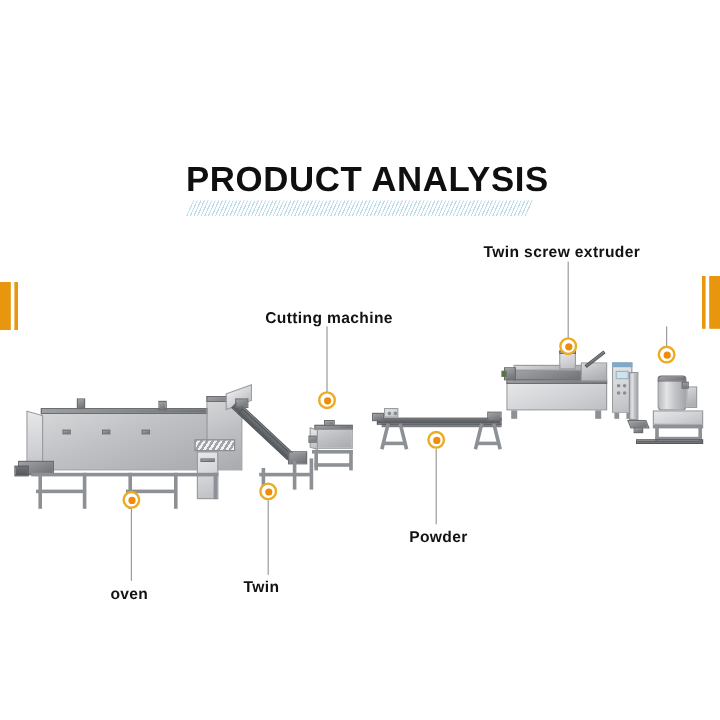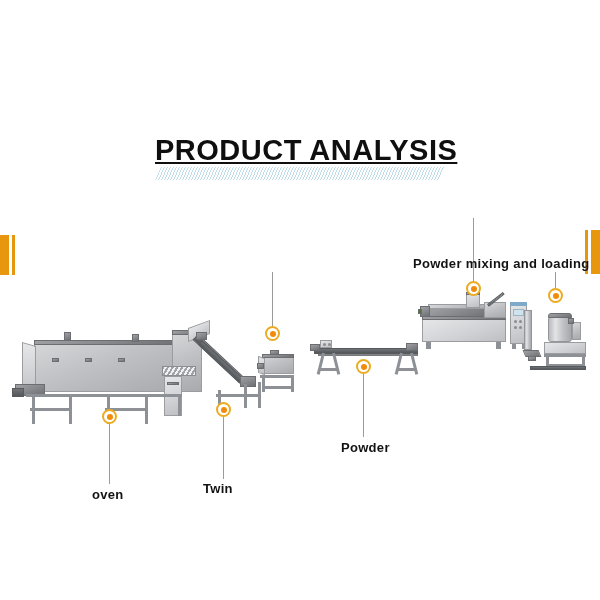--- a/index.html
+++ b/index.html
@@ -21,21 +21,20 @@
   
   .title {
     position: absolute;
     left: 155px;
     top: 134px;
     font-size: 29px;
     font-weight: bold;
     letter-spacing: 0.5px;
     color: #100f0f;
     white-space: nowrap;
-    text-decoration: underline;
   }
   .title-underline {
     position: absolute;
     left: 158px;
     top: 167px;
     width: 284px;
     height: 13px;
     transform: skewX(-24deg);
     background-image: repeating-linear-gradient(
         90deg,
@@ -299,27 +298,28 @@
 
     <div class="panel light" style="left:20px; top:32px; width:42px; height:12px;"></div>
     <div class="bar-h" style="left:20px; top:44px; width:42px;"></div>
     <div class="leg" style="left:22px; top:44px; height:14px;"></div>
     <div class="leg" style="left:58px; top:44px; height:14px;"></div>
     <div class="bar-h" style="left:22px; top:54px; width:38px;"></div>
 
     <div class="belt" style="left:6px; top:56px; width:56px; height:4px;"></div>
   </div>
 
+  <div class="label" style="left:221px; top:257px;">Cutting machine</div>
   <div class="leader" style="left:272px; top:272px; height:59px;"></div>
   <div class="marker" style="left:265px; top:326px;"></div>
 
+  <div class="label" style="left:403px; top:202px;">Twin screw extruder</div>
   <div class="leader" style="left:473px; top:218px; height:66px;"></div>
   <div class="marker" style="left:466px; top:281px;"></div>
 
-  <div class="label" style="left:413px; top:256px;">Powder mixing and loading</div>
   <div class="leader" style="left:555px; top:272px; height:18px;"></div>
   <div class="marker" style="left:548px; top:288px;"></div>
 
   <div class="marker" style="left:102px; top:409px;"></div>
   <div class="leader" style="left:109px; top:424px; height:60px;"></div>
   <div class="label" style="left:92px; top:487px;">oven</div>
 
   <div class="marker" style="left:216px; top:402px;"></div>
   <div class="leader" style="left:223px; top:417px; height:62px;"></div>
   <div class="label" style="left:203px; top:481px;">Twin</div>

